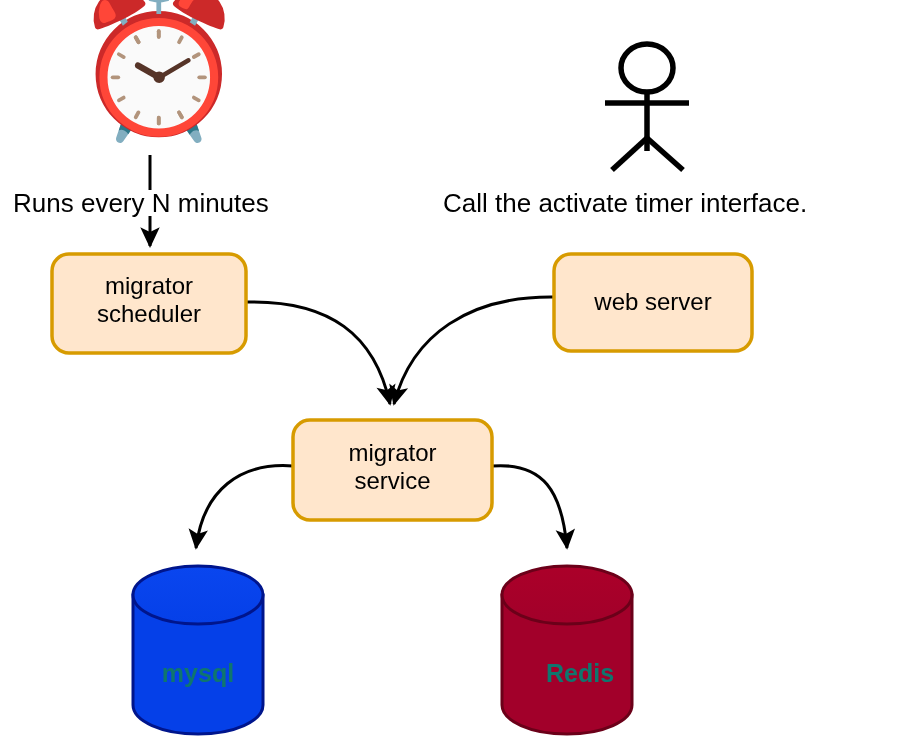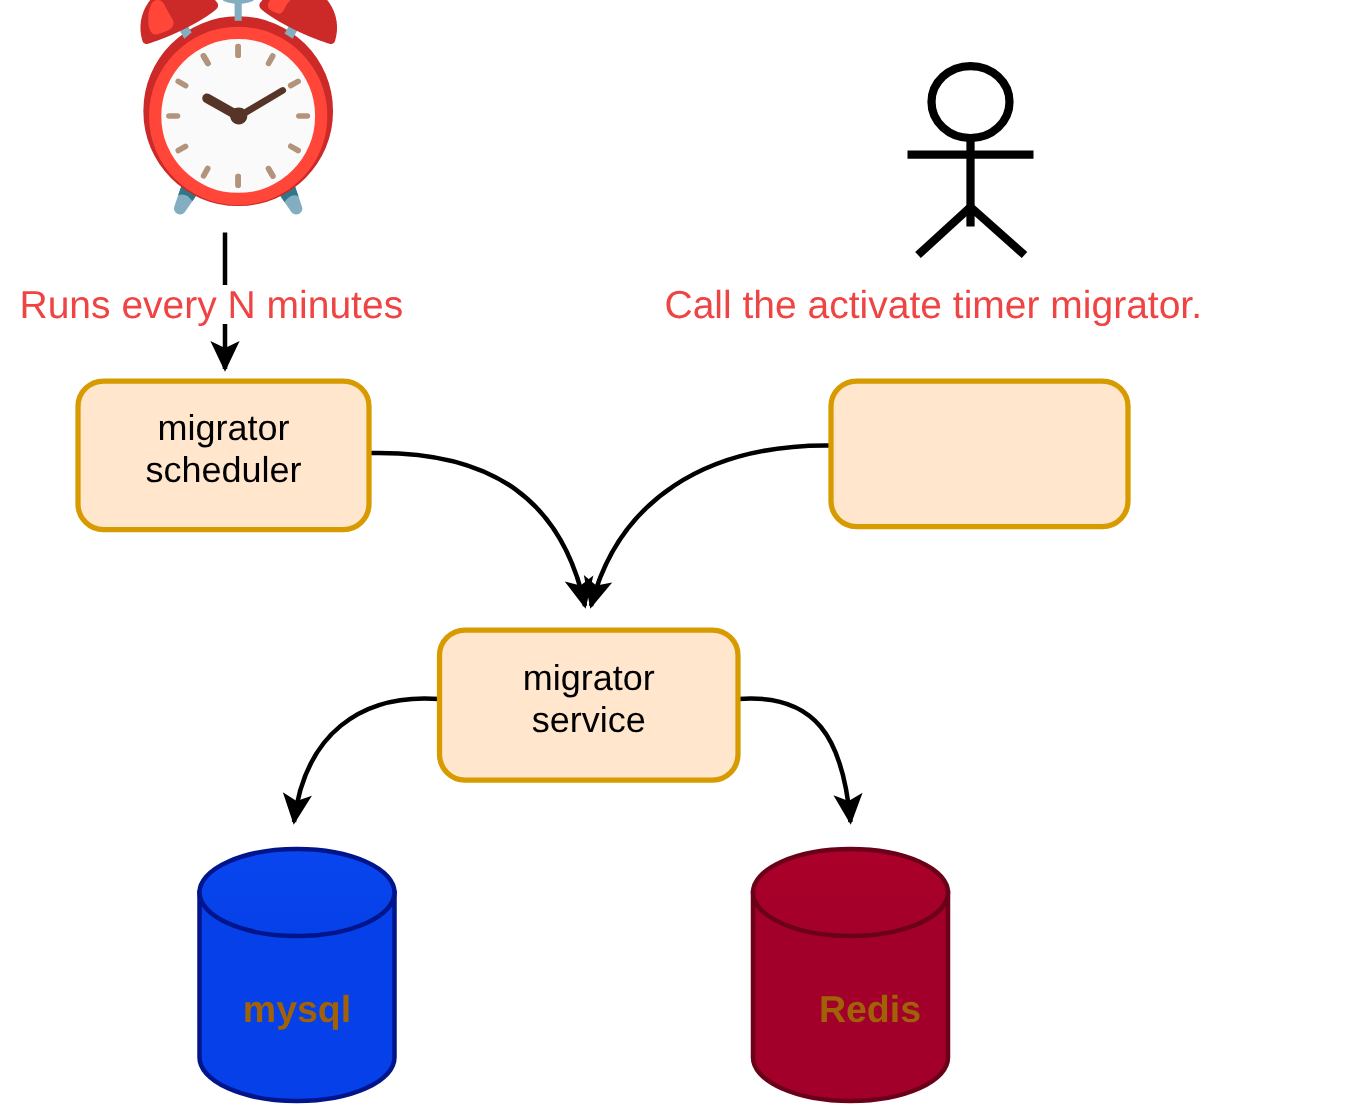--- a/index.html
+++ b/index.html
@@ -35,29 +35,29 @@
     white-space: pre-line;
     pointer-events: none;
   }
   .box-label {
     font-size: 24px;
     font-family: "Liberation Sans", sans-serif;
   }
   .annot-label {
     position: absolute;
     font-size: 26px;
-    color: #ef4444;
+    color: #000000;
     font-family: "Liberation Sans", sans-serif;
     white-space: nowrap;
   }
   .db-label {
     position: absolute;
     font-size: 25px;
     font-weight: bold;
-    color: #a16207;
+    color: #0f766e;
     font-family: "Liberation Sans", sans-serif;
     text-align: center;
     white-space: nowrap;
   }
   .clock-emoji {
     position: absolute;
     font-size: 140px;
     line-height: 1;
     user-select: none;
   }
@@ -117,25 +117,26 @@
     <g>
       <path d="M 502 595 L 502 705 A 65 29 0 0 0 632 705 L 632 595 Z" fill="#a2002a" stroke="#6b0019" stroke-width="3"></path>
       <ellipse cx="567" cy="595" rx="65" ry="29" fill="url(#redisTop)" stroke="#6b0019" stroke-width="3"></ellipse>
     </g>
   </svg>
 
   <div class="clock-emoji" style="left:72px; top:-4px;">⏰</div>
 
   <div class="annot-label" style="left:13px; top:188px;">Runs every N minutes</div>
 
-  <div class="annot-label" style="left:443px; top:188px;">Call the activate timer migrator.</div>
+  <div class="annot-label" style="left:443px; top:188px;">Call the activate timer interface.</div>
 
   <div class="node-label box-label" style="left:52px; top:272px; width:194px;">migrator
 scheduler</div>
 
+  <div class="node-label box-label" style="left:554px; top:288px; width:198px;">web server</div>
 
   <div class="node-label box-label" style="left:293px; top:439px; width:199px;">migrator
 service</div>
 
   <div class="db-label" style="left:133px; top:659px; width:130px;">mysql</div>
 
   <div class="db-label" style="left:502px; top:659px; width:156px;">Redis</div>
 
 </div>
 

